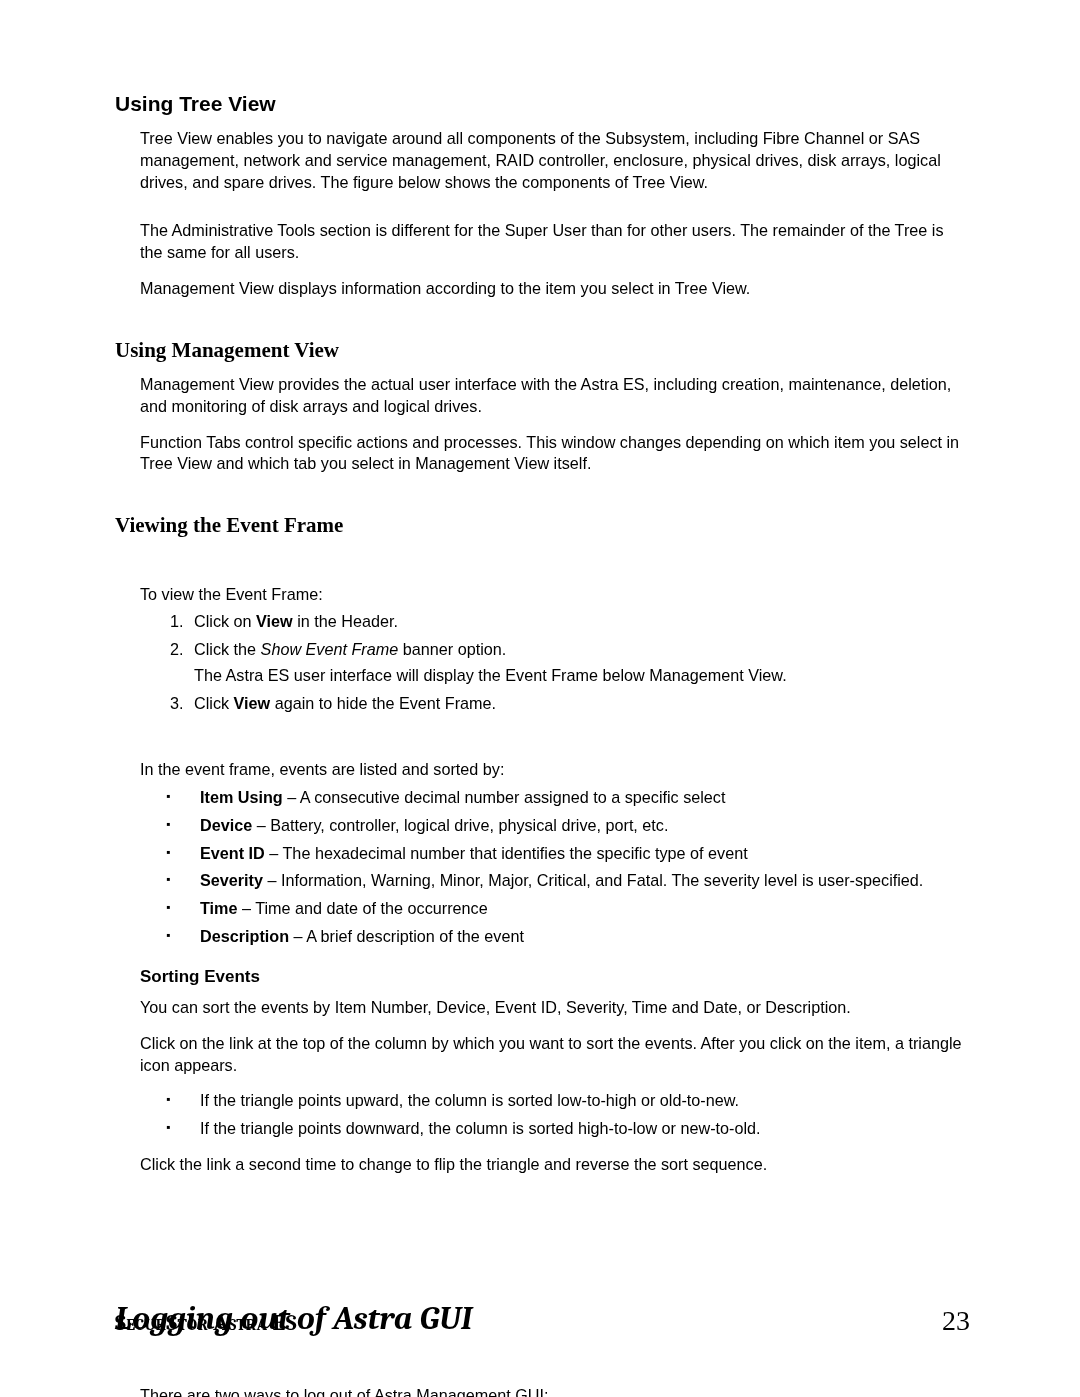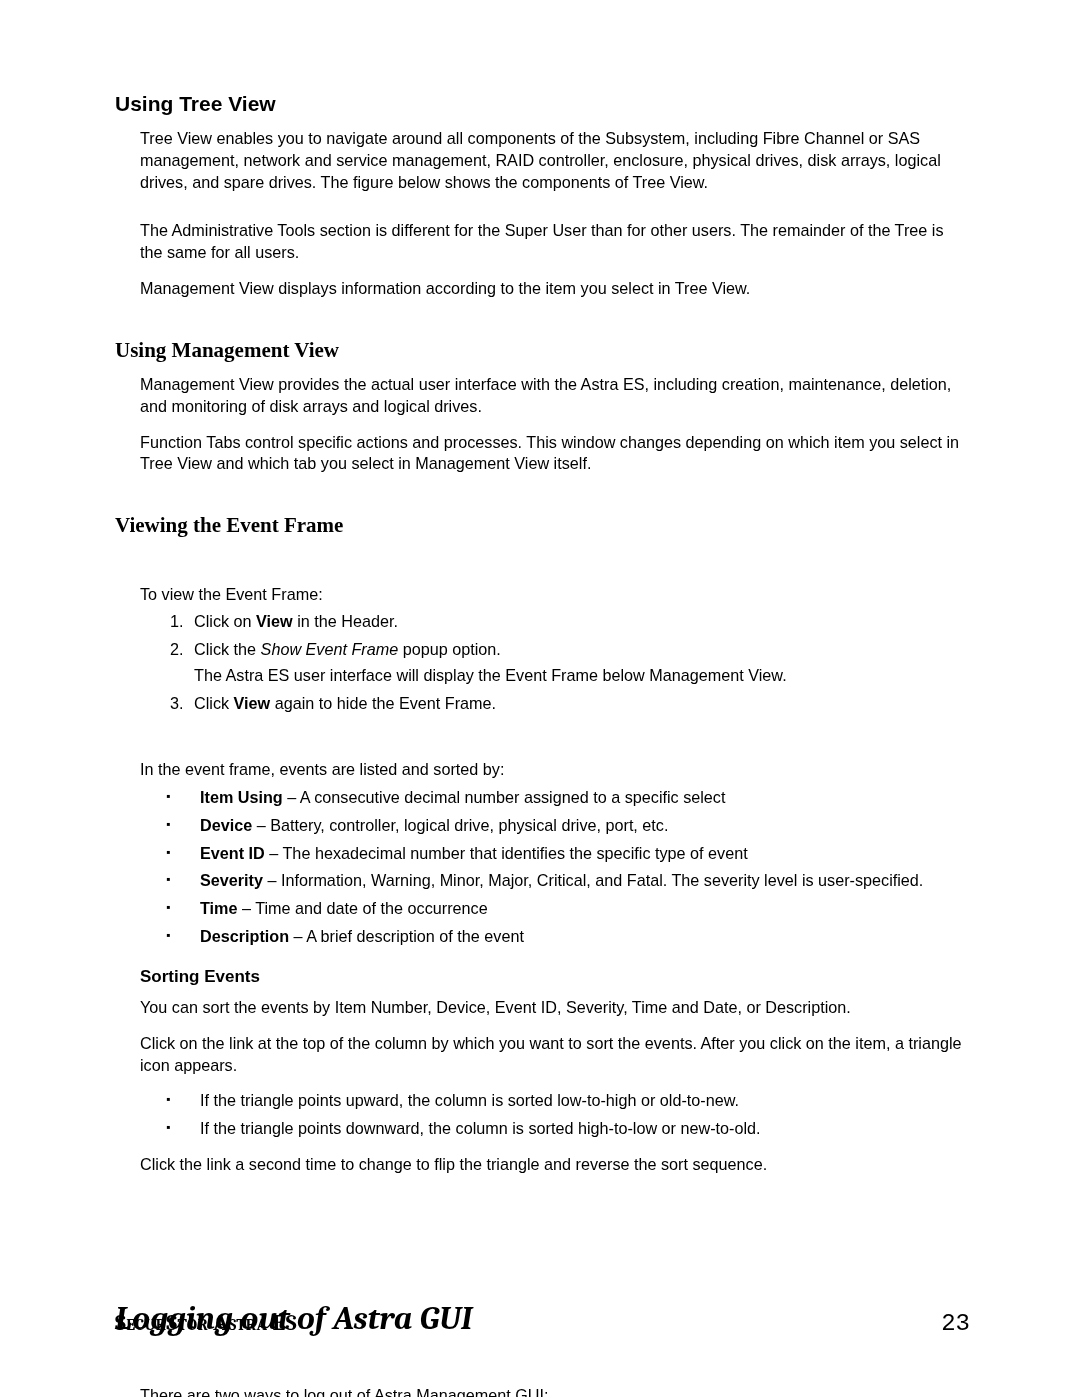--- a/index.html
+++ b/index.html
@@ -92,22 +92,22 @@
     align-items: baseline;
   }
   .footer-left {
     font-family: Cambria, Georgia, "Times New Roman", serif;
     font-variant: small-caps;
     font-weight: bold;
     font-size: 23px;
     letter-spacing: 0.3px;
   }
   .footer-right {
-    font-family: Liberation Mono, monospace;
-    font-size: 24px;
+    font-family: Liberation Serif, serif;
+    font-size: 28px;
   }
 </style>
 </head>
 <body>
 
 <div class="page">
   <div class="content">
 
     <h2 class="section">Using Tree View</h2>
     <p class="body">Tree View enables you to navigate around all components of the Subsystem, including Fibre Channel or SAS management, network and service management, RAID controller, enclosure, physical drives, disk arrays, logical drives, and spare drives. The figure below shows the components of Tree View.</p>
@@ -118,21 +118,21 @@
     <p class="body">Management View provides the actual user interface with the Astra ES, including creation, maintenance, deletion, and monitoring of disk arrays and logical drives.</p>
     <p class="body">Function Tabs control specific actions and processes. This window changes depending on which item you select in Tree View and which tab you select in Management View itself.</p>
 
     <h2 class="section spaced-top">Viewing the Event Frame</h2>
     <p class="body tight">To view the Event Frame:</p>
     <ol class="steps">
       <li>
         <span>Click on </span><strong>View</strong><span> in the Header.</span>
       </li>
       <li>
-        <span>Click the </span><em>Show Event Frame</em><span> popup option.</span>
+        <span>Click the </span><em>Show Event Frame</em><span> banner option.</span>
         <div class="step-sub">The Astra ES user interface will display the Event Frame below Management View.</div>
       </li>
       <li>
         <span>Click </span><strong>View</strong><span> again to hide the Event Frame.</span>
       </li>
     </ol>
     <p class="body tight">In the event frame, events are listed and sorted by:</p>
     <ul class="bullets">
       <li><strong>Item Using</strong><span> – A consecutive decimal number assigned to a specific select</span></li>
       <li><strong>Device</strong><span> – Battery, controller, logical drive, physical drive, port, etc.</span></li>

